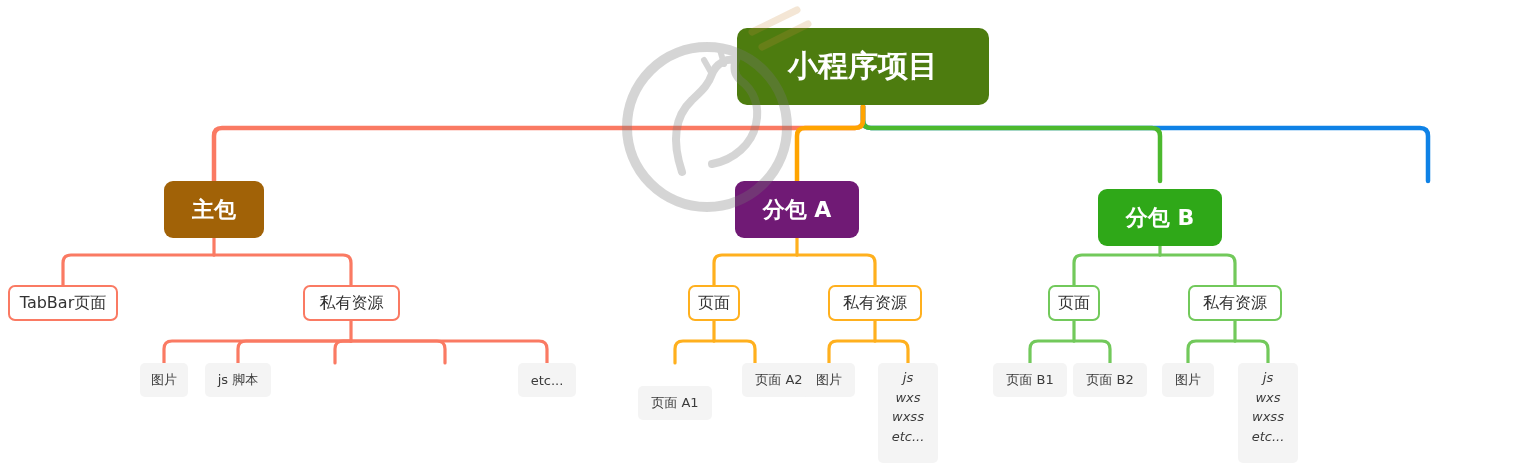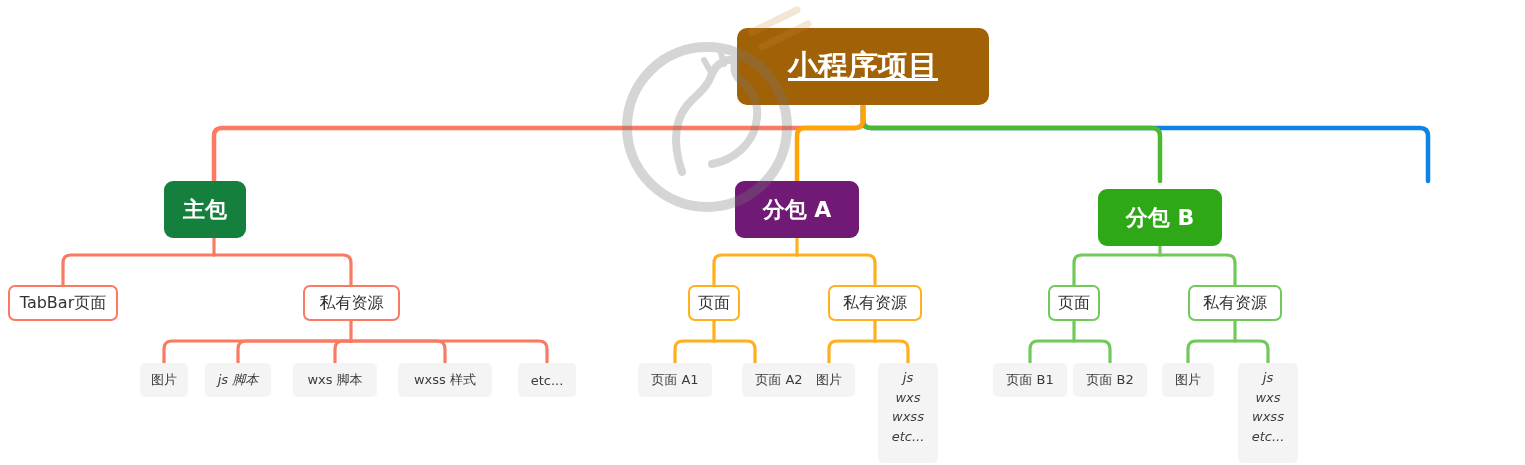--- a/index.html
+++ b/index.html
@@ -13,45 +13,45 @@
   svg.connectors{position:absolute;left:0;top:0;z-index:1;}
   .node{
     position:absolute;z-index:2;
     display:flex;align-items:center;justify-content:center;
     box-sizing:border-box;
     text-align:center;
   }
   
   .n-root{
     left:737px;top:28px;width:252px;height:77px;
-    background:#a16207;border-radius:10px;
-    color:#fff;font-weight:bold;font-size:30px;text-decoration:underline;
+    background:#4d7c0f;border-radius:10px;
+    color:#fff;font-weight:bold;font-size:30px;
   }
   
   .pkg{border-radius:9px;color:#fff;font-weight:bold;font-size:22px;height:57px;top:181px;}
-  .n-main {left:164px;width:82px;background:#15803d;text-align:center;}
+  .n-main {left:164px;width:100px;background:#a16207;text-align:center;}
   .n-pkg-a{left:735px;width:124px;background:#701a75;}
   .n-pkg-b{left:1098px;width:124px;background:#2fa818;margin-top:8px;}
   .n-pkg-n{left:1354px;width:148px;background:#0f82e6;}
   
   .lv3{top:285px;height:36px;background:#fff;border-radius:7px;font-size:16px;color:#333;border:2px solid #14532d;}
   .n-tabbar   {left:8px;   width:110px;border-color:#fa7a63;}
   .n-shared   {left:303px; width:97px; border-color:#fa7a63;}
   .n-pages-a  {left:688px; width:52px; border-color:#ffb01e;}
   .n-private-a{left:828px; width:94px; border-color:#ffb01e;}
   .n-pages-b  {left:1048px;width:52px; border-color:#72c95b;}
   .n-private-b{left:1188px;width:94px; border-color:#72c95b;}
   
   .lv4{top:363px;height:34px;background:#f4f4f4;border-radius:5px;font-size:13px;color:#3b3b3b;}
   .n-img-m   {left:140px;width:48px;}
-  .n-js-m    {left:205px;width:66px;font-style:italic;}
+  .n-js-m    {left:205px;width:66px;}
   .n-wxs-m   {left:293px;width:84px;}
   .n-wxss-m  {left:398px;width:94px;}
   .n-etc-m   {left:518px;width:58px;}
-  .n-page-a1 {left:638px;width:74px;}
+  .n-page-a1 {left:638px;width:74px;margin-top:23px;}
   .n-page-a2 {left:742px;width:74px;}
   .n-img-a   {left:803px;width:52px;}
   .n-page-b1 {left:993px;width:74px;}
   .n-page-b2 {left:1073px;width:74px;}
   .n-img-b   {left:1162px;width:52px;}
   .multiline{
     height:auto;min-height:100px;align-items:flex-start;
     white-space:pre-line;line-height:1.5;padding-top:5px;font-style:italic;
   }
   .n-jsgrp-a {left:878px;width:60px;}
@@ -129,22 +129,20 @@
 
   <div class="node lv3 n-tabbar">TabBar页面</div>
   <div class="node lv3 n-shared">私有资源</div>
   <div class="node lv3 n-pages-a">页面</div>
   <div class="node lv3 n-private-a">私有资源</div>
   <div class="node lv3 n-pages-b">页面</div>
   <div class="node lv3 n-private-b">私有资源</div>
 
   <div class="node lv4 n-img-m">图片</div>
   <div class="node lv4 n-js-m">js 脚本</div>
-  <div class="node lv4 n-wxs-m">wxs 脚本</div>
-  <div class="node lv4 n-wxss-m">wxss 样式</div>
   <div class="node lv4 n-etc-m">etc...</div>
 
   <div class="node lv4 n-page-a1">页面 A1</div>
   <div class="node lv4 n-page-a2">页面 A2</div>
   <div class="node lv4 n-img-a">图片</div>
   <div class="node lv4 multiline n-jsgrp-a">js
 wxs
 wxss
 etc...</div>
 

